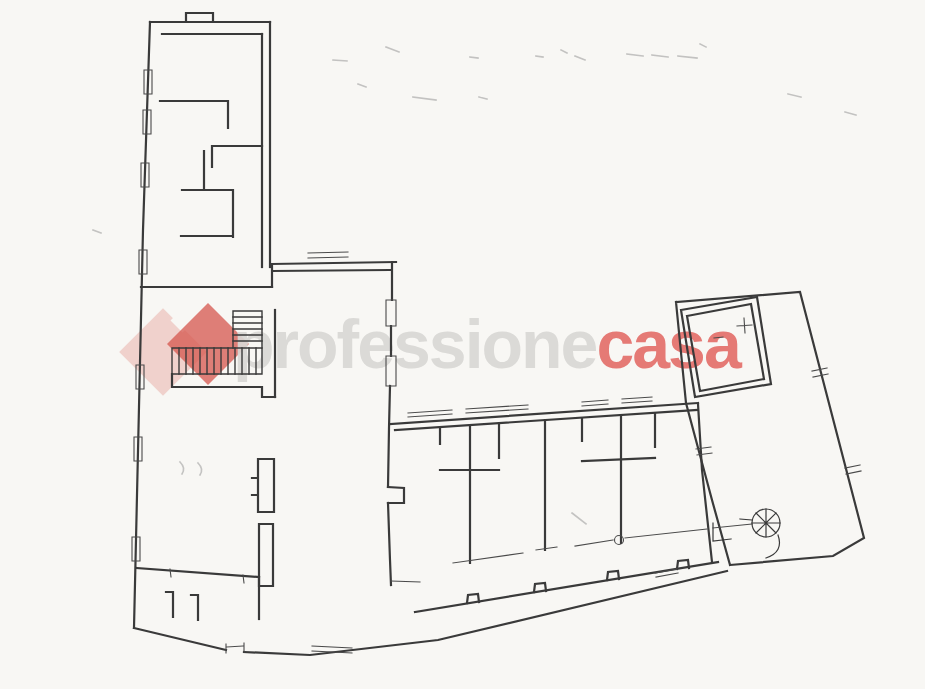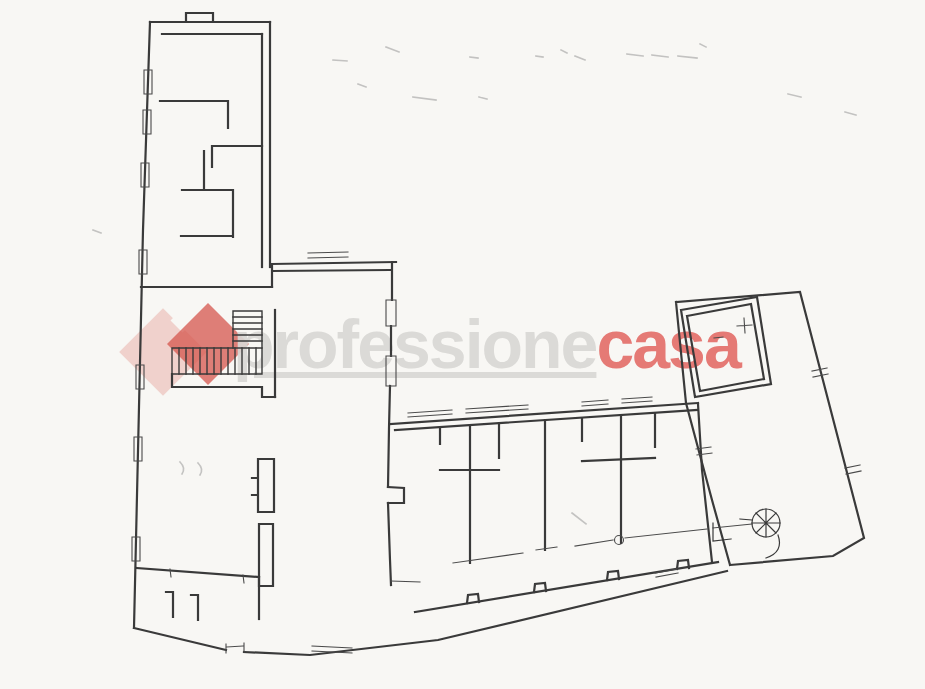--- a/index.html
+++ b/index.html
@@ -39,21 +39,21 @@
 <body>
 
 <div class="page" style="background: rgb(248, 247, 244);">
 
   <div class="watermark">
     <div>
       <span class="diamond light" style="background: rgb(231, 172, 164); opacity: 0.5;"></span>
       <span class="diamond chimney"></span>
       <span class="diamond dark" style="background: rgb(213, 86, 77); opacity: 0.75;"></span>
     </div>
-    <div class="wm-text"><span style="color: rgb(217, 216, 213); text-decoration: underline;">professione</span><span style="color: rgb(228, 112, 107);">casa</span></div>
+    <div class="wm-text"><span style="color: rgb(217, 216, 213);">professione</span><span style="color: rgb(228, 112, 107);">casa</span></div>
   </div>
 
   <svg class="plan-svg" width="925" height="689" viewBox="0 0 925 689" xmlns="http://www.w3.org/2000/svg">
       <g stroke="#3a3a3a" stroke-width="2.2" fill="none" stroke-linecap="square" opacity="1">
         <path d="M186,13 L213,13 M186,14 L186,22 M213,14 L213,22"></path>
         <path d="M150,22 L270,22"></path>
         <path d="M150,22 L143,230 L134,628"></path>
         <path d="M270,22 L270,267"></path>
         <path d="M262,34 L262,267"></path>
         <path d="M162,34 L262,34"></path>

